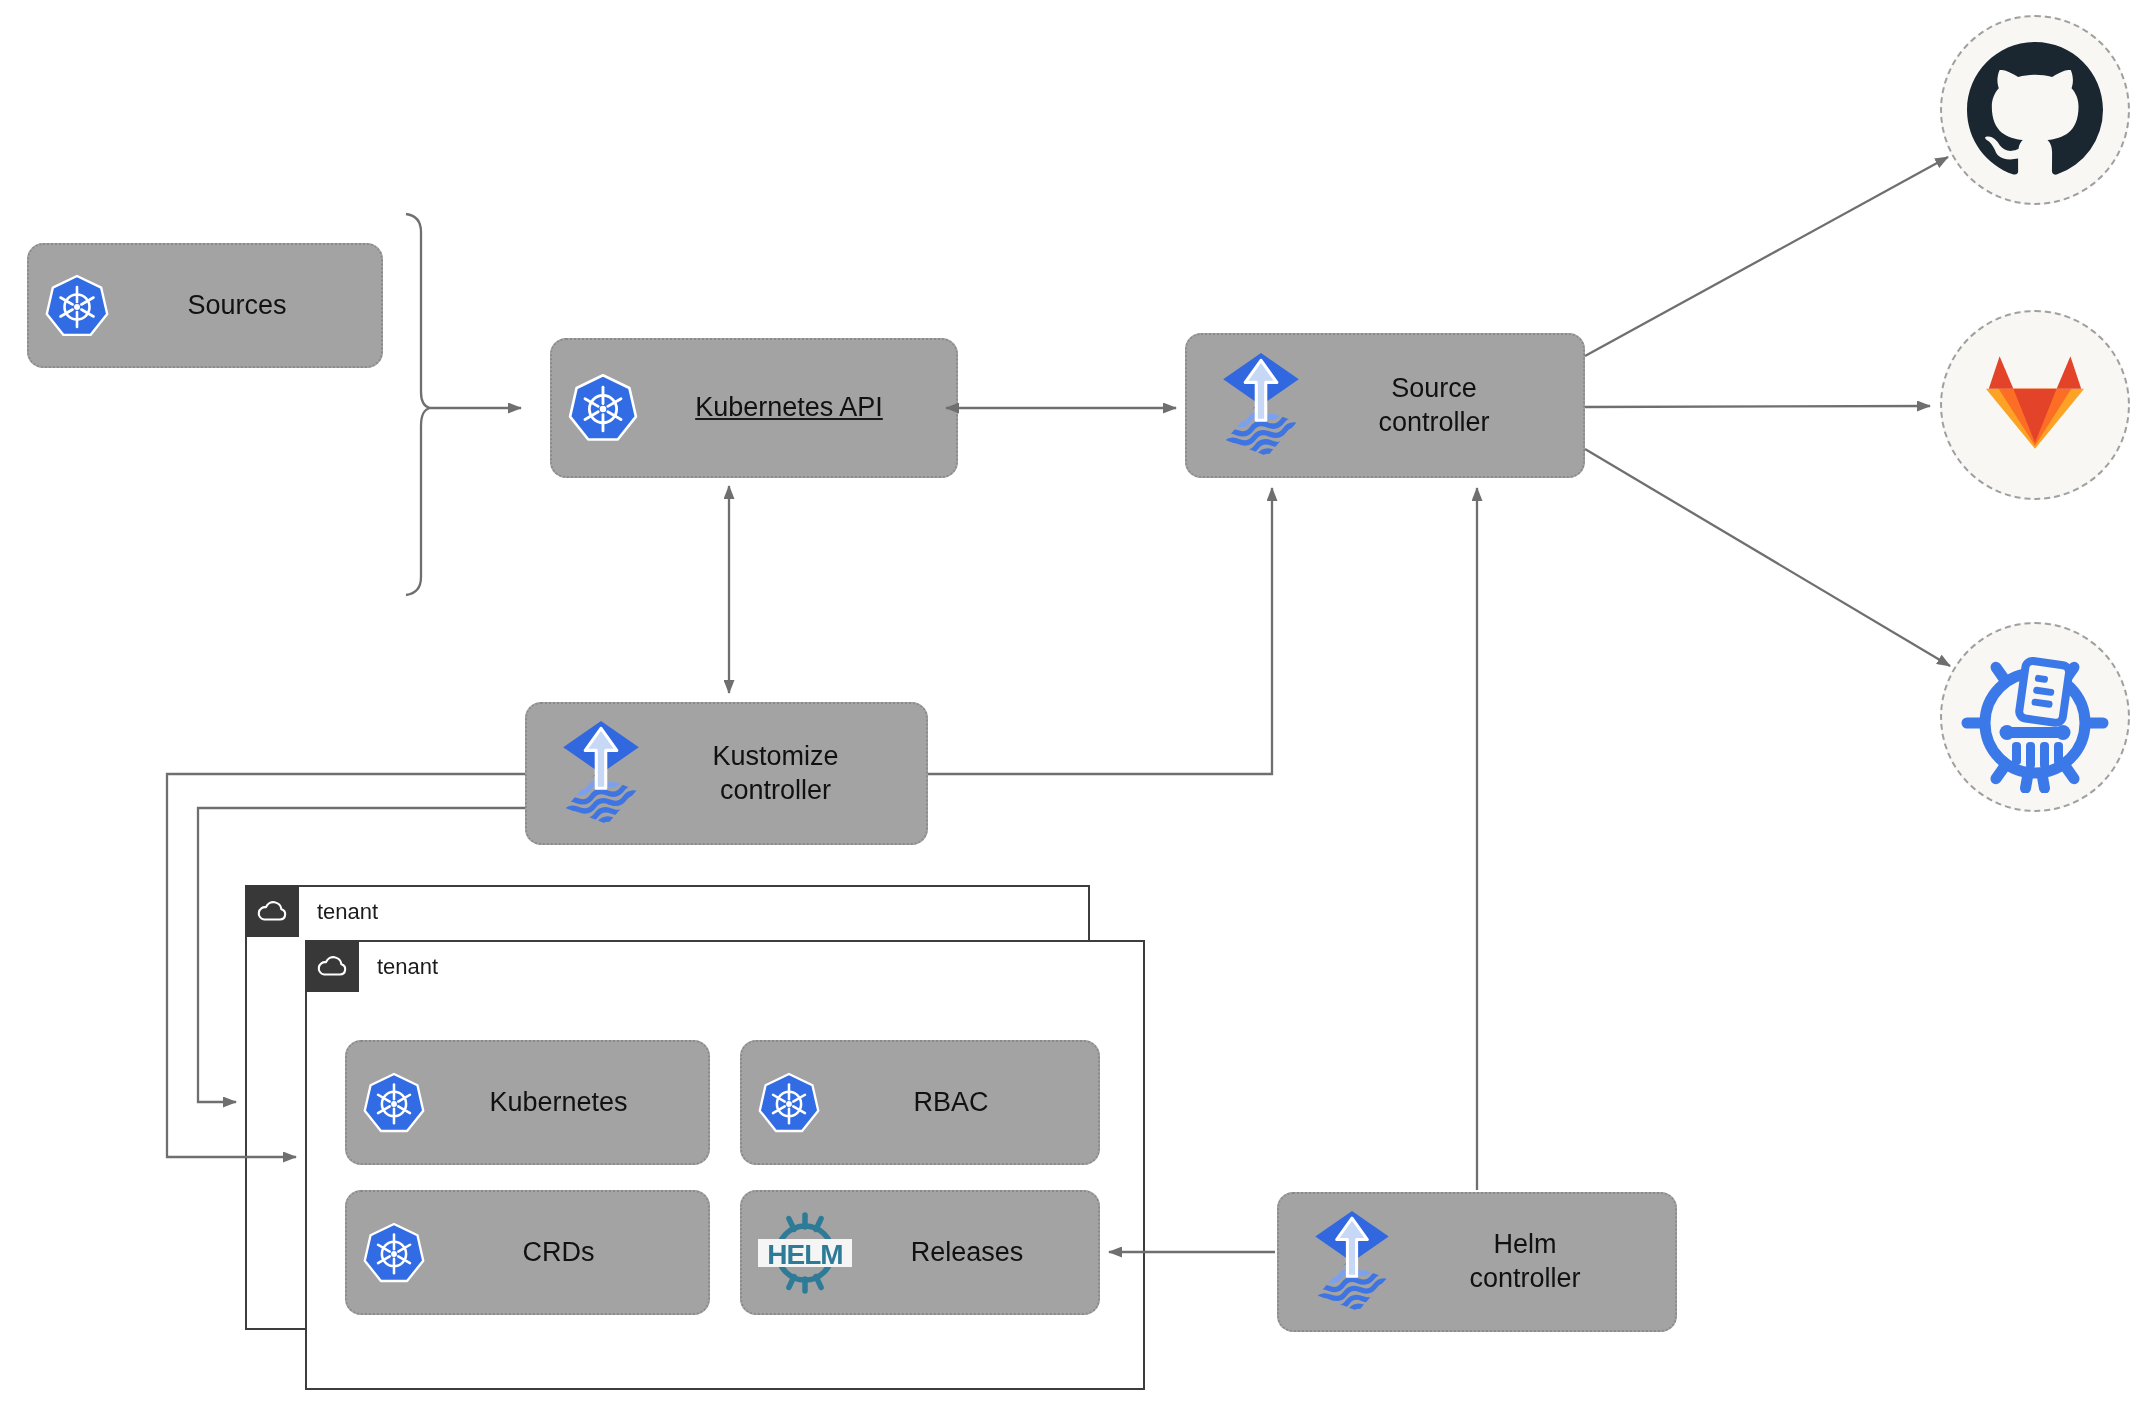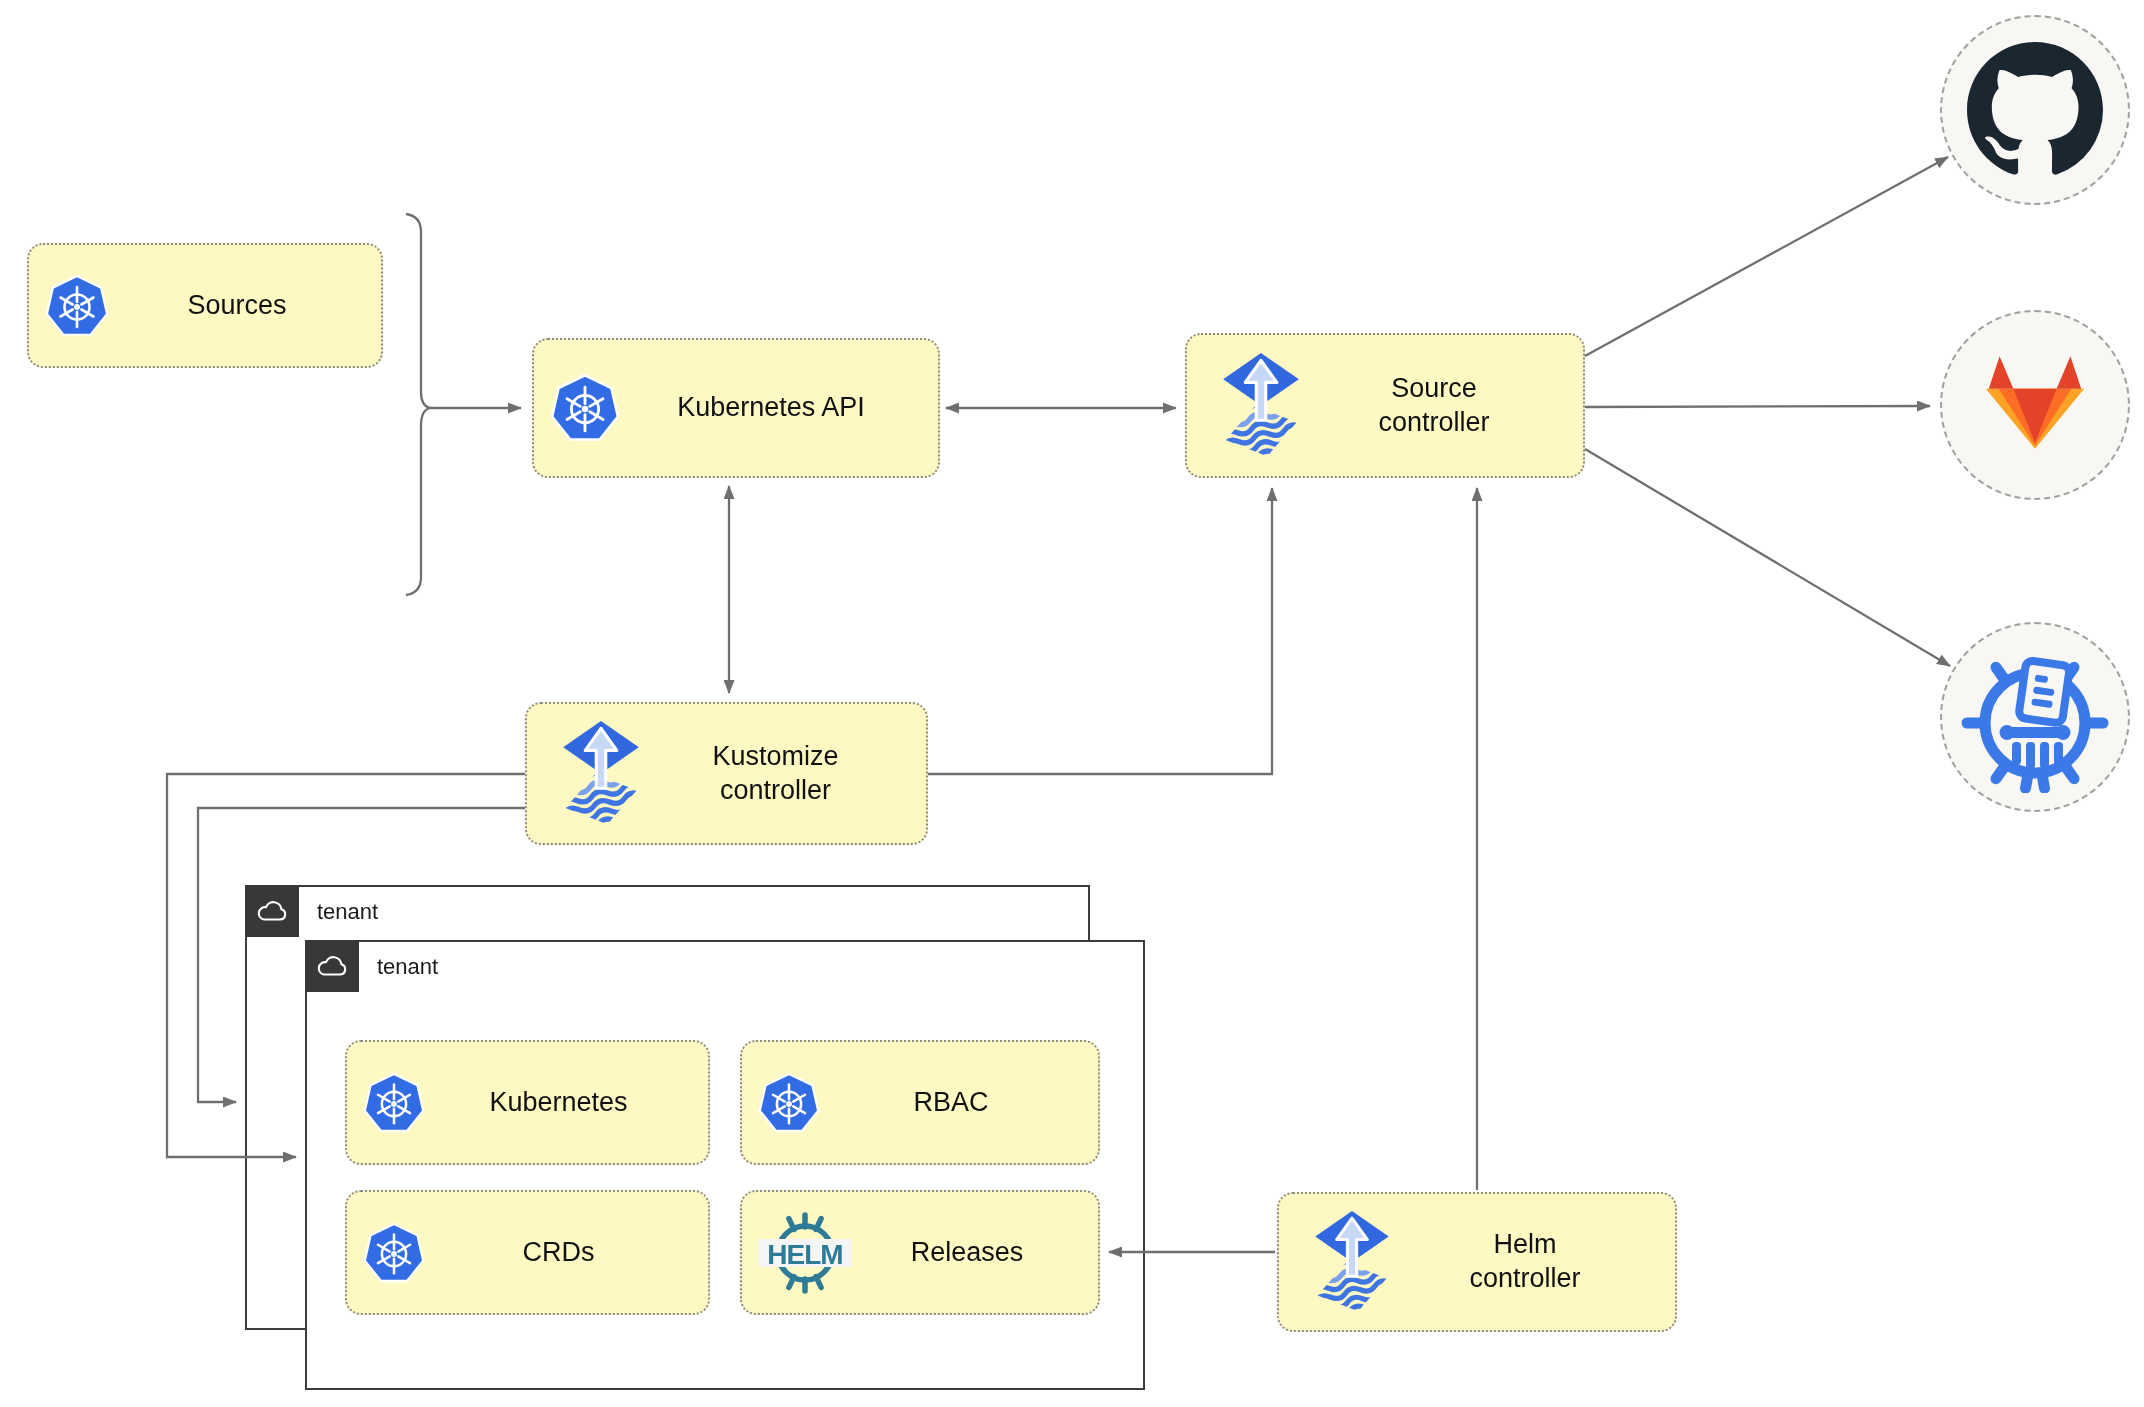--- a/index.html
+++ b/index.html
@@ -2,21 +2,21 @@
 <html><head>
 <meta charset="utf-8">
 <style>
   html,body{margin:0;padding:0;background:#ffffff;}
   #stage{
     position:relative;width:2144px;height:1407px;background:#ffffff;overflow:hidden;
     font-family:"Liberation Sans","DejaVu Sans",sans-serif;color:#1a1a1a;
   }
   .node{
     position:absolute;display:flex;align-items:center;
-    background:#fef9c3;border:2px dotted #8a8a8a;border-radius:16px;
+    background:#a3a3a3;border:2px dotted #8a8a8a;border-radius:16px;
     box-sizing:border-box;padding:0 16px;
   }
   .node .lbl{flex:1;text-align:center;font-size:27px;line-height:1.25;color:#111;}
   .tenant{
     position:absolute;background:#ffffff;border:2px solid #3d3d3d;box-sizing:border-box;
   }
   .tenant-header{
     position:absolute;top:-2px;left:-2px;width:54px;height:52px;background:#383838;
     display:flex;align-items:center;justify-content:center;
   }
@@ -72,21 +72,21 @@
   </svg>
 
   <div class="node" style="left:27px;top:243px;width:356px;height:125px;">
     <svg width="64" height="66">
         <use href="#sym-k8s"></use>
       </svg>
     <div class="lbl">Sources</div>
   </div>
 
 
-  <div class="node" style="left:532px;top:338px;width:408px;height:140px;">
+  <div class="node" style="left:550px;top:338px;width:408px;height:140px;text-decoration:underline;">
     <svg width="70" height="72">
         <use href="#sym-k8s"></use>
       </svg>
     <div class="lbl">Kubernetes API</div>
   </div>
 
   <div class="node" style="left:1185px;top:333px;width:400px;height:145px;">
     <svg width="80" height="105" style="margin-left:18px">
         <use href="#sym-flux"></use>
       </svg>

